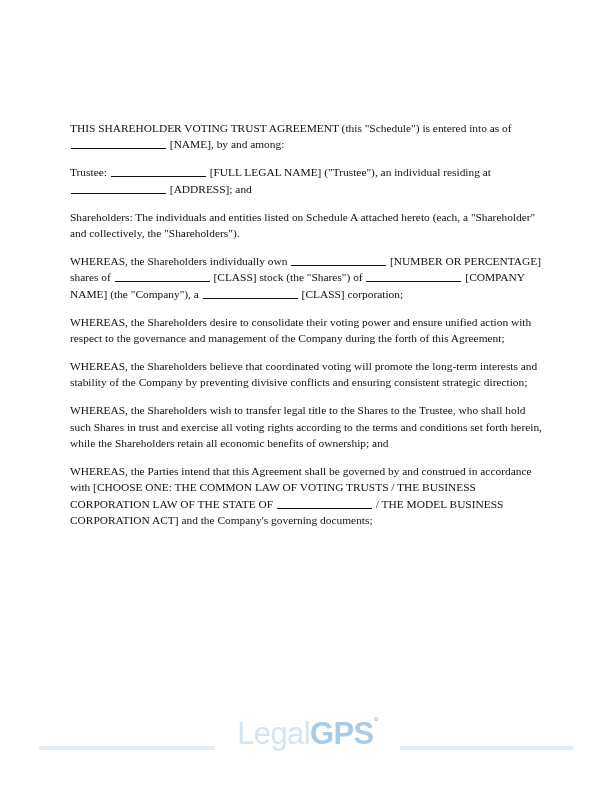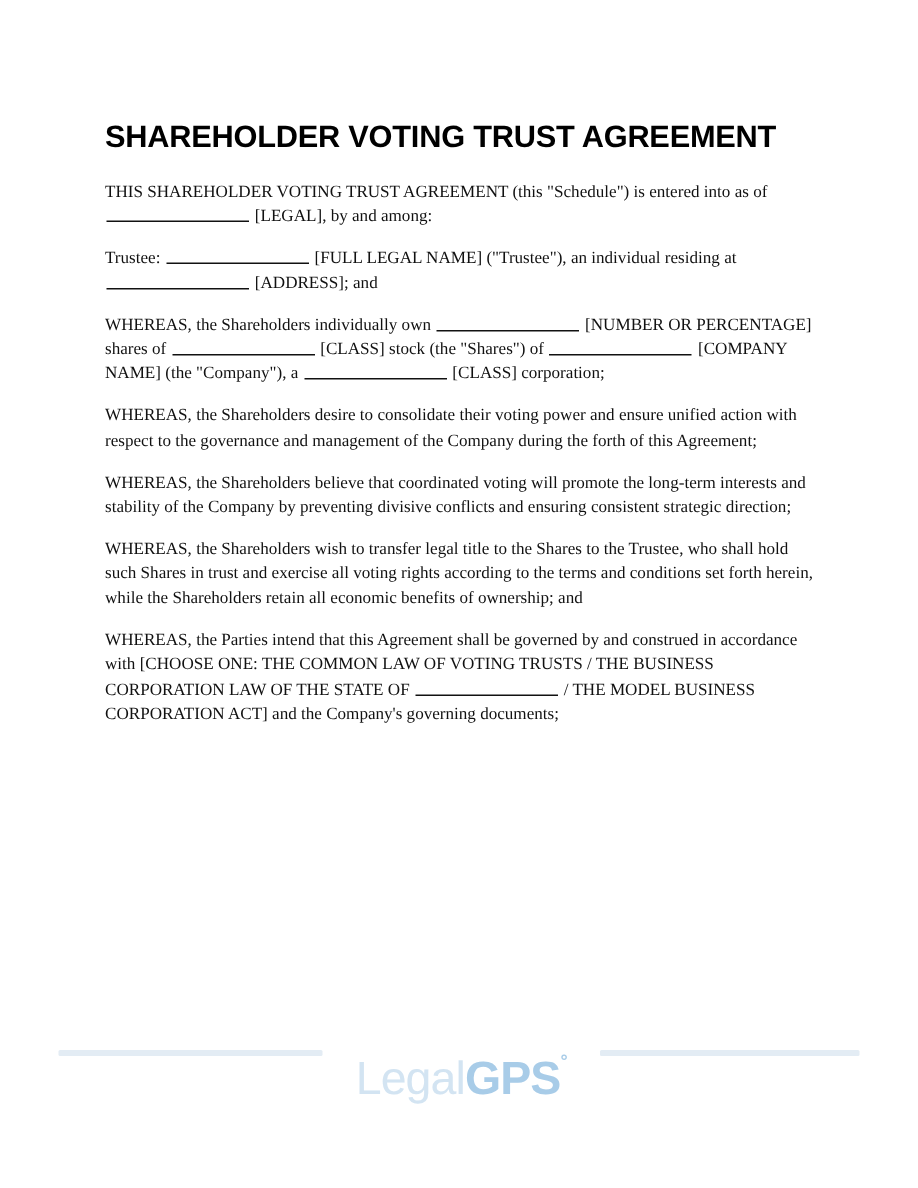--- a/index.html
+++ b/index.html
@@ -92,21 +92,21 @@
   }
 
   
   .footer {
     position: absolute;
     left: 0;
     right: 0;
     top: 700px;
     height: 50px;
     display: flex;
-    align-items: flex-start;
+    align-items: flex-end;
     justify-content: center;
     z-index: 10;
   }
   .rule {
     height: 4px;
     background: #e3ecf4;
     border-radius: 1px;
   }
   .rule-left  { width: 176px; margin-right: 22px; }
   .rule-right { width: 173px; margin-left: 22px; }
@@ -136,32 +136,34 @@
     top: -7px;
     left: 0px;
     font-weight: bold;
   }
 </style>
 </head>
 <body>
 
 <div class="page">
 
-  <div class="doc-title">SHAREHOLDER VOTING TRUST AGREEMENT</div>
 
   <div class="body-col">
 
     <p class="para">
-      <span>THIS SHAREHOLDER VOTING TRUST AGREEMENT (this "Schedule") is entered into as of </span><span class="blank"></span><span> [LEGAL], by and among:</span>
+      <span>THIS SHAREHOLDER VOTING TRUST AGREEMENT (this "Schedule") is entered into as of </span><span class="blank"></span><span> [NAME], by and among:</span>
     </p>
 
     <p class="para">
       <b>Trustee:</b><span> </span><span class="blank"></span><span> [FULL LEGAL NAME] ("Trustee"), an individual residing at </span><span class="blank"></span><span> [ADDRESS]; and</span>
     </p>
 
+    <p class="para">
+      <b>Shareholders:</b><span> The individuals and entities listed on Schedule A attached hereto (each, a "Shareholder" and collectively, the "Shareholders").</span>
+    </p>
 
 
     <p class="para">
       <b>WHEREAS</b><span>, the Shareholders individually own </span><span class="blank"></span><span> [NUMBER OR PERCENTAGE] shares of </span><span class="blank"></span><span> [CLASS] stock (the "Shares") of </span><span class="blank"></span><span> [COMPANY NAME] (the "Company"), a </span><span class="blank"></span><span> [CLASS] corporation;</span>
     </p>
 
     <p class="para">
       <b>WHEREAS</b><span>, the Shareholders desire to consolidate their voting power and ensure unified action with respect to the governance and management of the Company during the forth of this Agreement;</span>
     </p>
 

